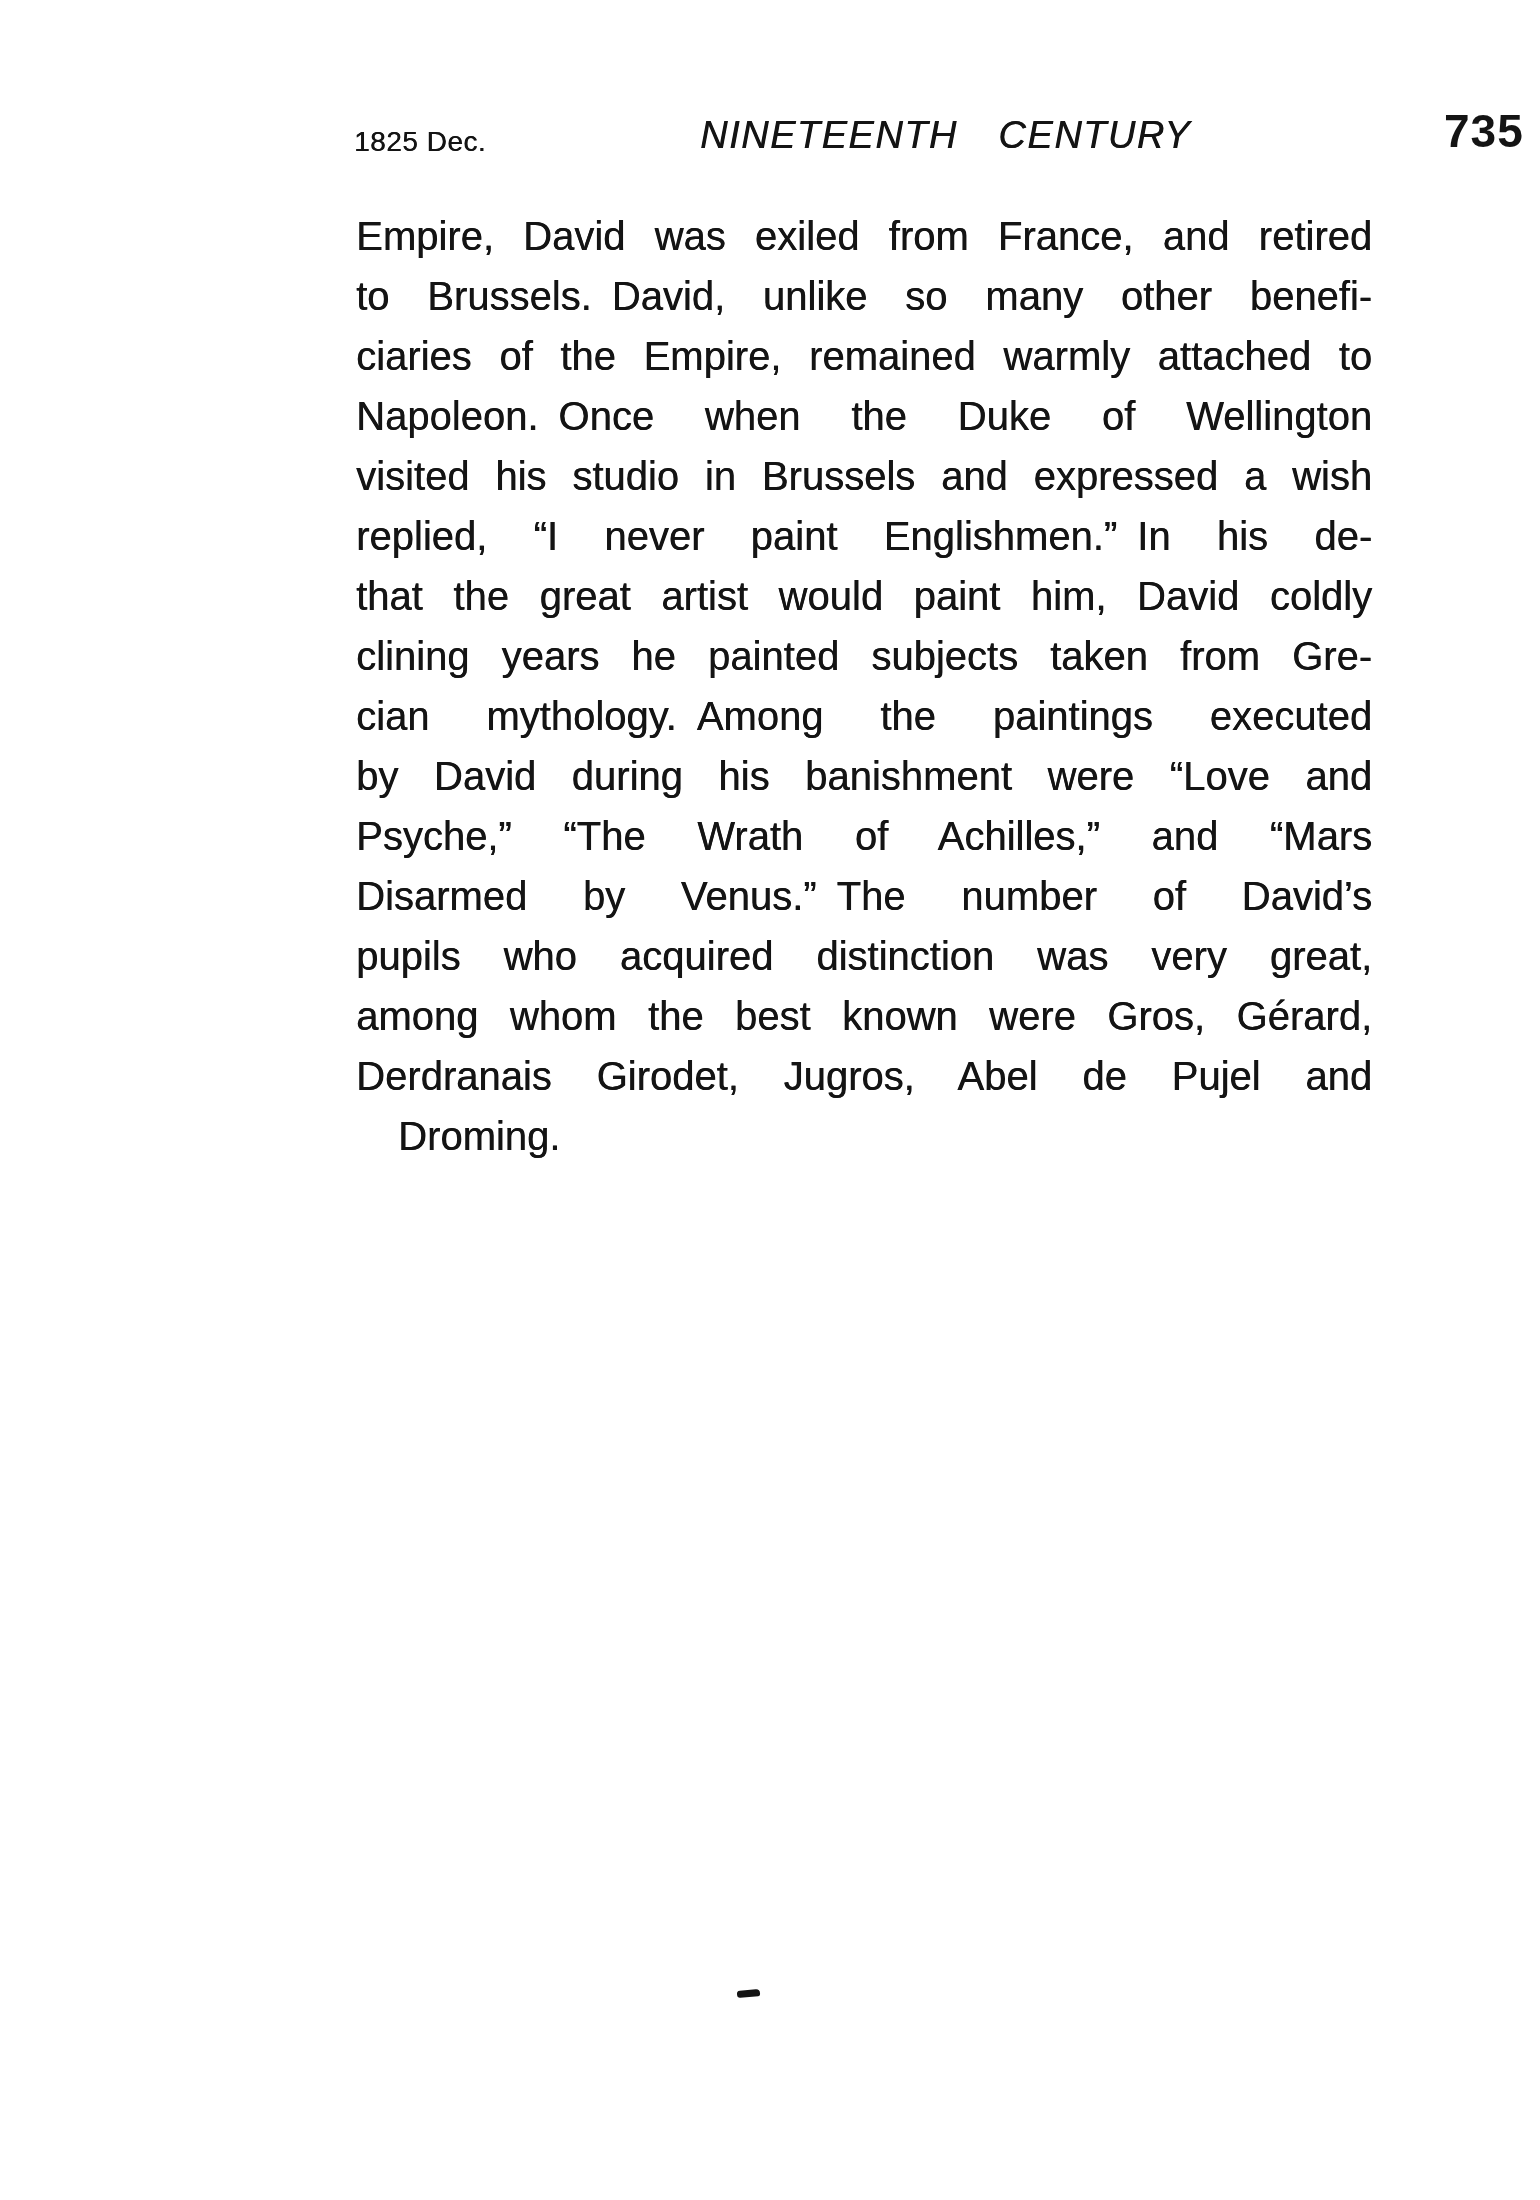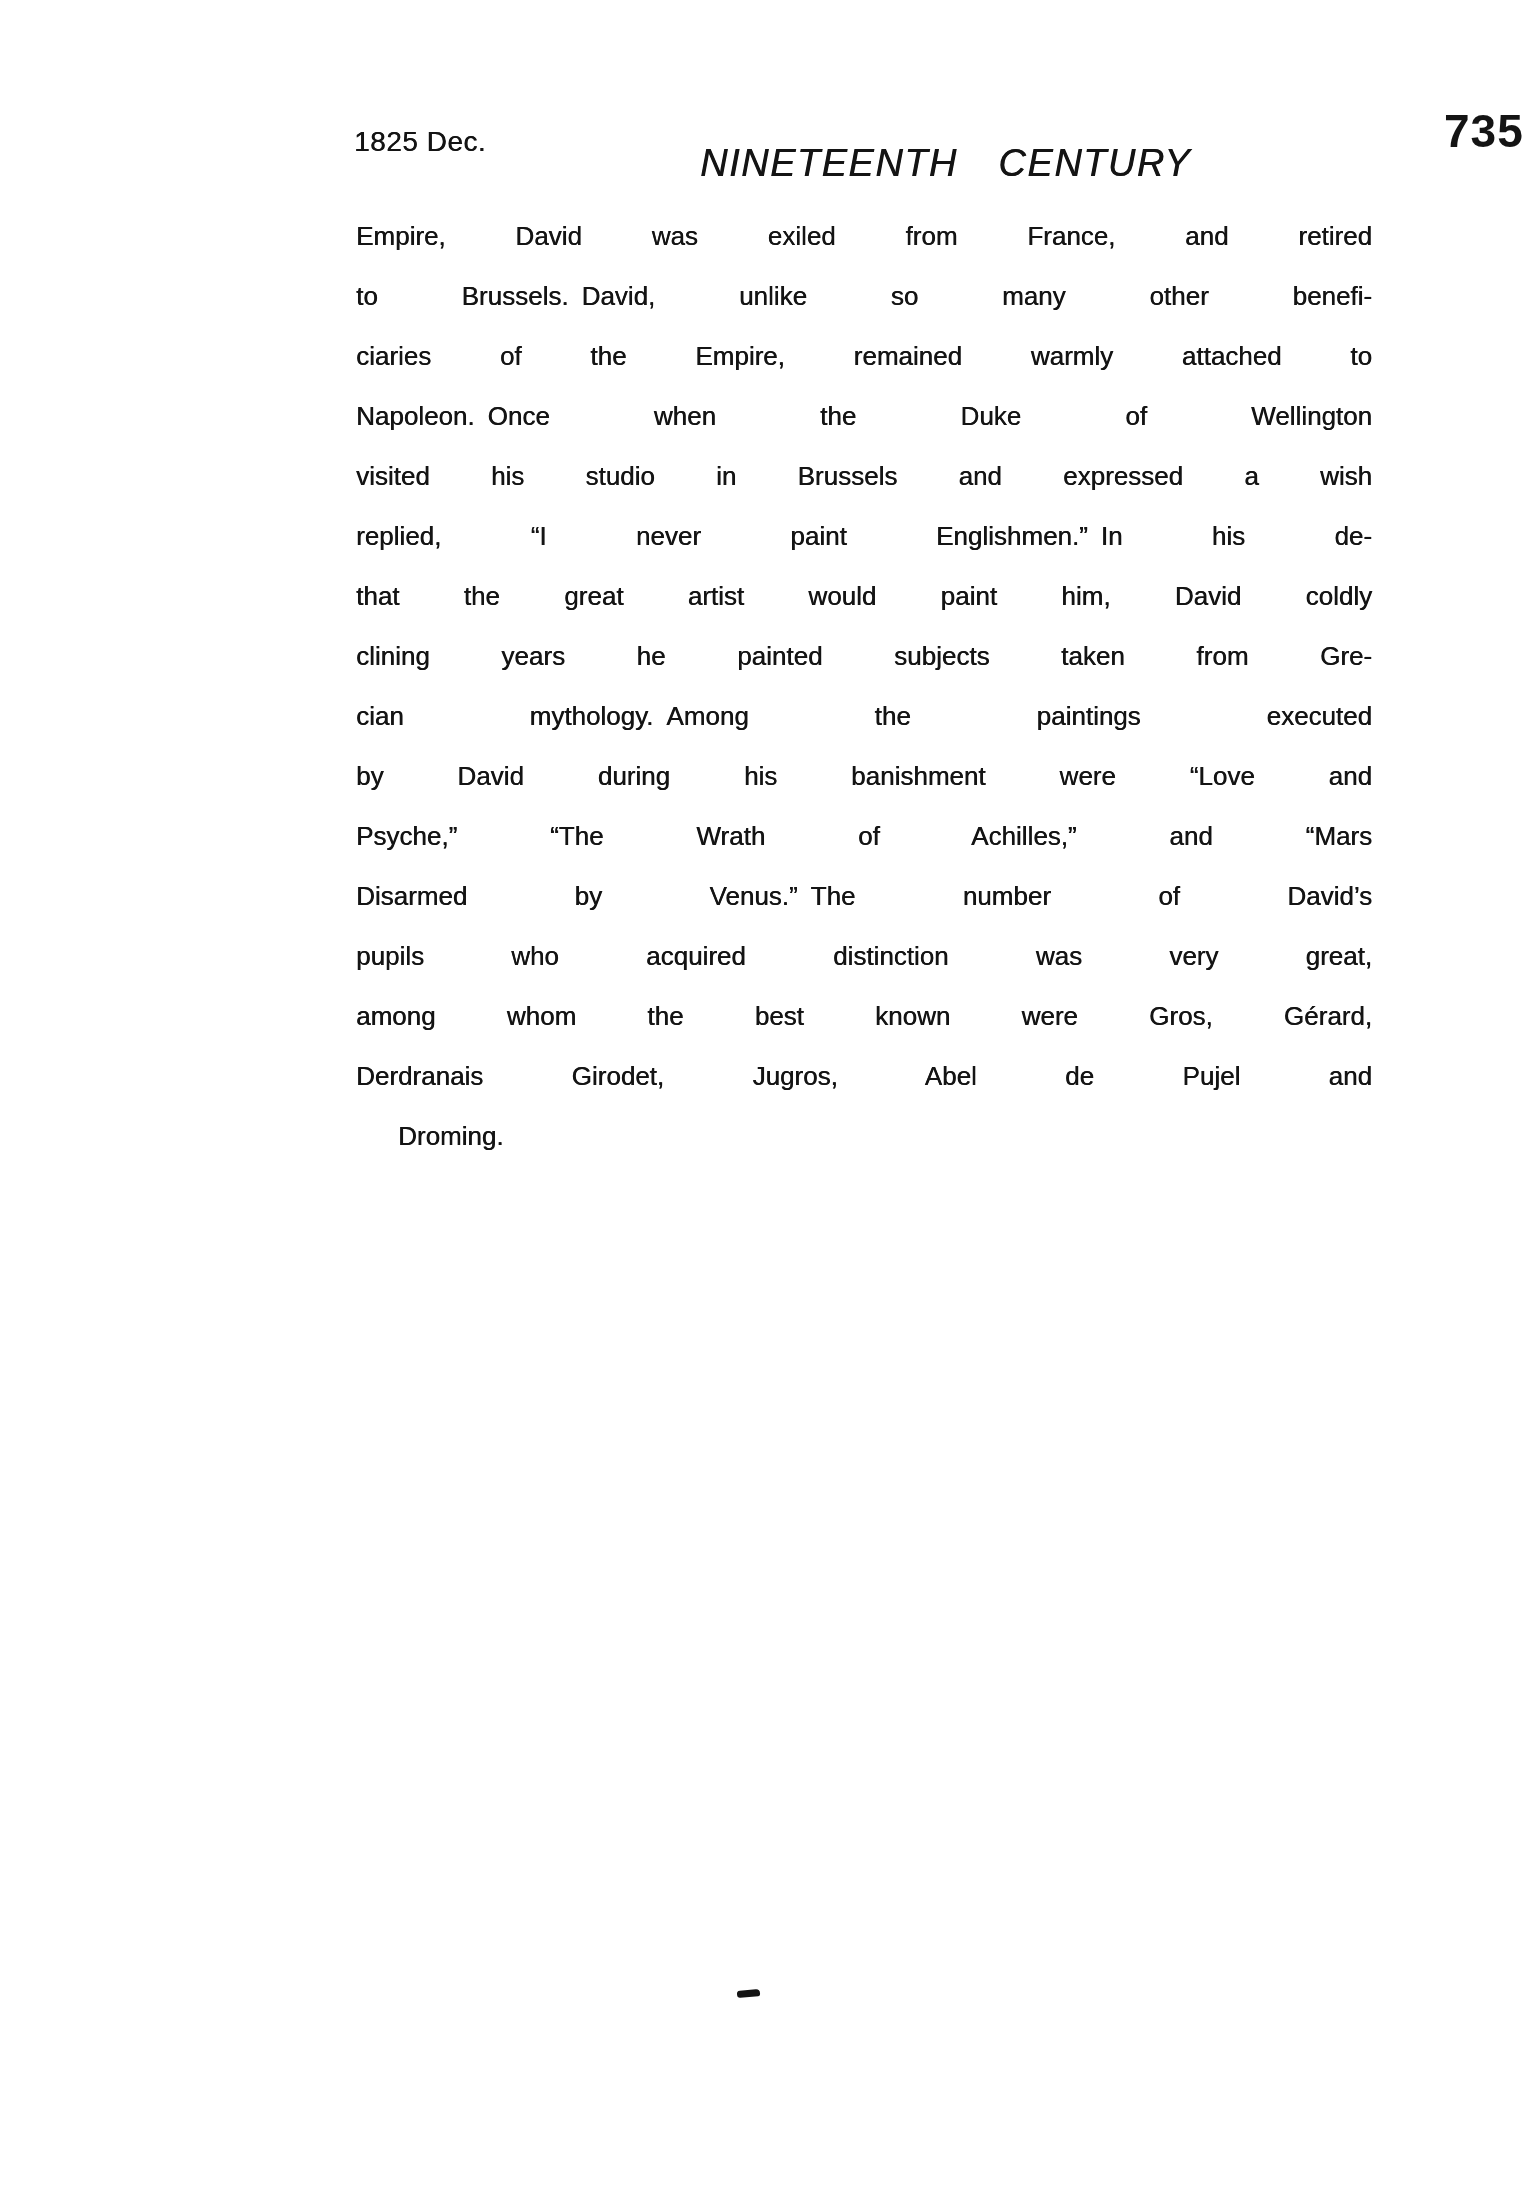--- a/index.html
+++ b/index.html
@@ -30,38 +30,37 @@
     position: absolute;
     left: 700px;
     top: 114px;
     font-size: 38px;
     line-height: 42px;
     font-style: italic;
     letter-spacing: 1.5px;
     word-spacing: 0.75em;
     text-shadow: 0.5px 0 0 currentColor;
     white-space: nowrap;
-    margin-top: 28px;
   }
   .page-number {
     position: absolute;
     left: 1444px;
     top: 106px;
     font-size: 46px;
     line-height: 50px;
     font-weight: bold;
     letter-spacing: 1px;
     white-space: nowrap;
   }
   .body-text {
     position: absolute;
     left: 356px;
     top: 206px;
     width: 1016px;
-    font-size: 26px;
+    font-size: 40px;
     line-height: 60px;
     text-shadow: 0.45px 0 0 currentColor;
   }
   .text-line {
     text-align: justify;
     text-align-last: justify;
     white-space: normal;
   }
   .text-line.last-line {
     text-align-last: left;

